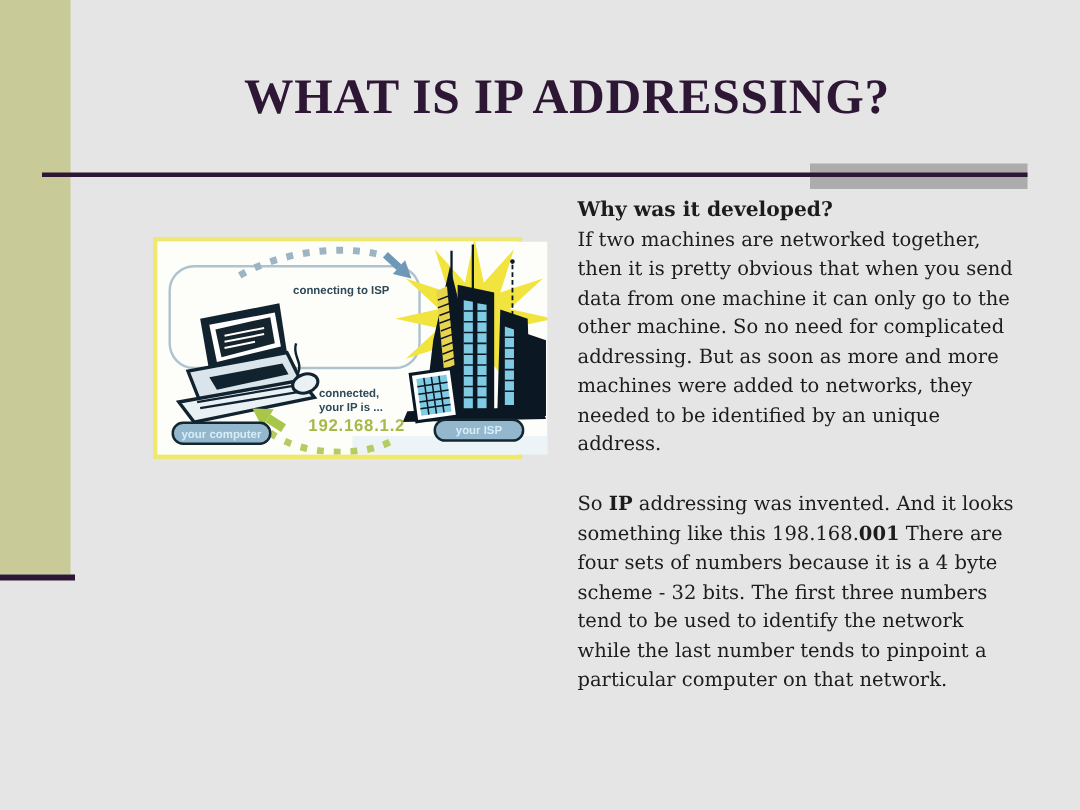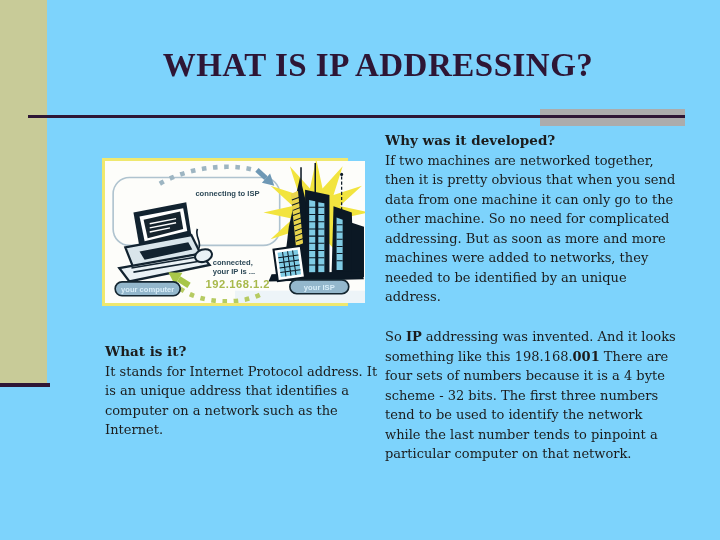--- a/index.html
+++ b/index.html
@@ -1,19 +1,19 @@
 <!DOCTYPE html>
 <html><head>
 <meta charset="utf-8">
 <style>
   * { margin:0; padding:0; box-sizing:border-box; }
   html,body { width:720px; height:540px; }
   .slide {
     position:relative; width:720px; height:540px;
-    background:#7dd3fc; overflow:hidden;
+    background:#e5e5e5; overflow:hidden;
     font-family:"DejaVu Serif", serif; color:#1C1C1C;padding-left:48px;
   }
   .band { position:absolute; left:0; top:0; width:47px; height:383px; background:#C8CB98; }
   .band-cap { position:absolute; left:0; top:383px; width:50px; height:4px; background:#2E1635; }
   .title {
     position:absolute; left:30px; top:45px; width:696px; text-align:center;
     font-family:"Liberation Serif", serif; font-weight:bold;
     font-size:33px; line-height:40px; letter-spacing:0.5px; color:#2E1635;
   }
   .rule-gray { position:absolute; left:540px; top:109px; width:145px; height:17px; background:#ACACAC; }
@@ -121,22 +121,18 @@
       <rect x="182" y="115.5" width="58" height="13.5" rx="6.75" fill="#93B7CC" stroke="#142630" stroke-width="1.6"></rect>
       <text x="211" y="125" class="pill-label">your ISP</text>
     </svg>
   </figure>
 
   <section class="block block-why">
     <h2>Why was it developed?</h2>
     <p>If two machines are networked together, then it is pretty obvious that when you send data from one machine it can only go to the other machine. So no need for complicated addressing. But as soon as more and more machines were added to networks, they needed to be identified by an unique address.</p>
   </section>
 
-  <section class="block block-what">
-    <h2>What is it?</h2>
-    <p>It stands for Internet Protocol address. It is an unique address that identifies a computer on a network such as the Internet.</p>
-  </section>
 
   <section class="block block-so">
     <p><span>So </span><span style="font-weight: bold;">IP</span><span> addressing was invented. And it looks something like this 198.168.</span><span style="font-weight: bold;">001</span><span> There are four sets of numbers because it is a 4 byte scheme - 32 bits. The first three numbers tend to be used to identify the network while the last number tends to pinpoint a particular computer on that network.</span></p>
   </section>
 
 </div>
 
 </body></html>

